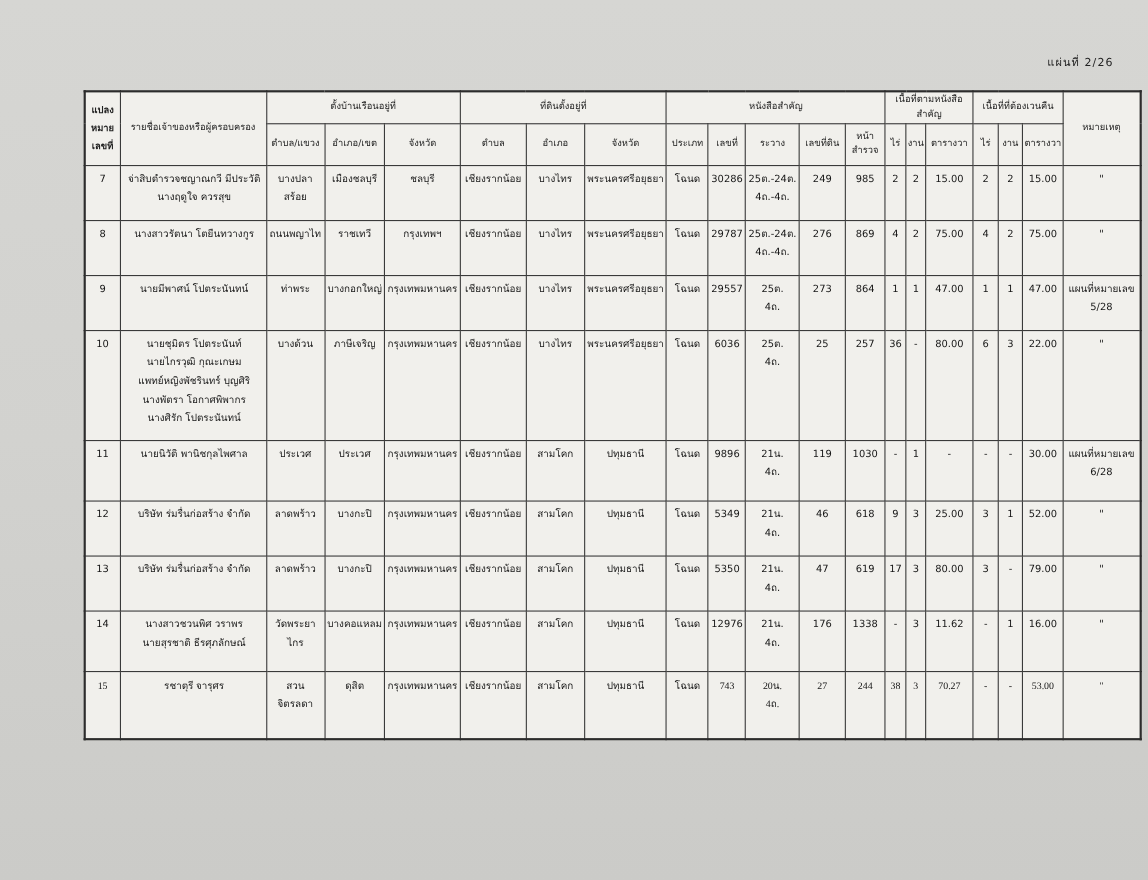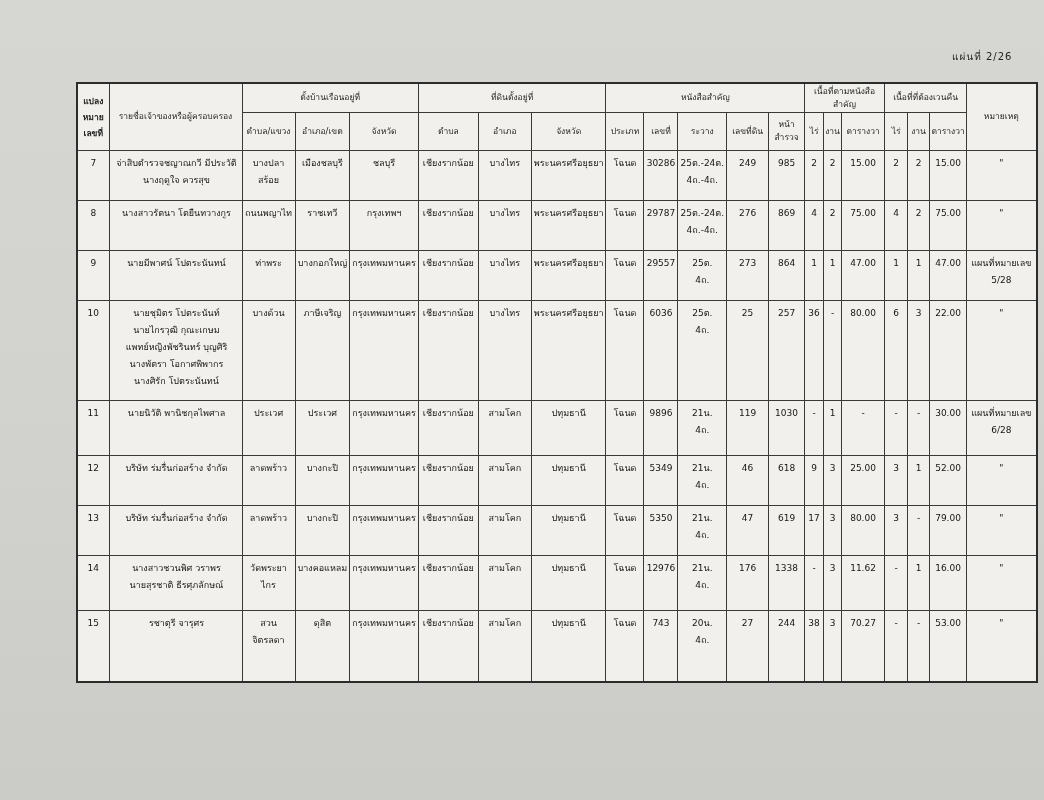--- a/index.html
+++ b/index.html
@@ -52,21 +52,21 @@
   }
   tbody td.owner{text-align:center;padding-left:4px;}
   tbody tr:nth-child(1){height:50px;}
   tbody tr:nth-child(2){height:50px;}
   tbody tr:nth-child(3){height:50px;}
   tbody tr:nth-child(4){height:100px;}
   tbody tr:nth-child(5){height:55px;}
   tbody tr:nth-child(6){height:50px;}
   tbody tr:nth-child(7){height:50px;margin-top:24px;}
   tbody tr:nth-child(8){height:55px;}
-  tbody tr:nth-child(9){height:72px;}
+  tbody tr:nth-child(9){height:62px;font-family:Liberation Serif, serif;}
 </style>
 </head>
 <body>
 
 <div class="page">
 
   <div class="sheet-label">แผ่นที่  2/26</div>
   <div class="side-note">วางแผนที่</div>
 
   <table class="scan-table">

